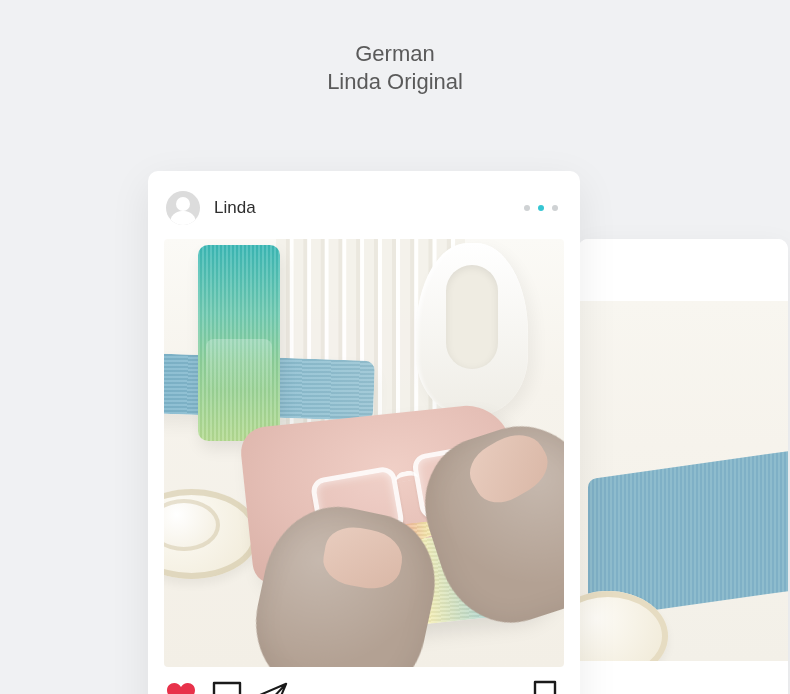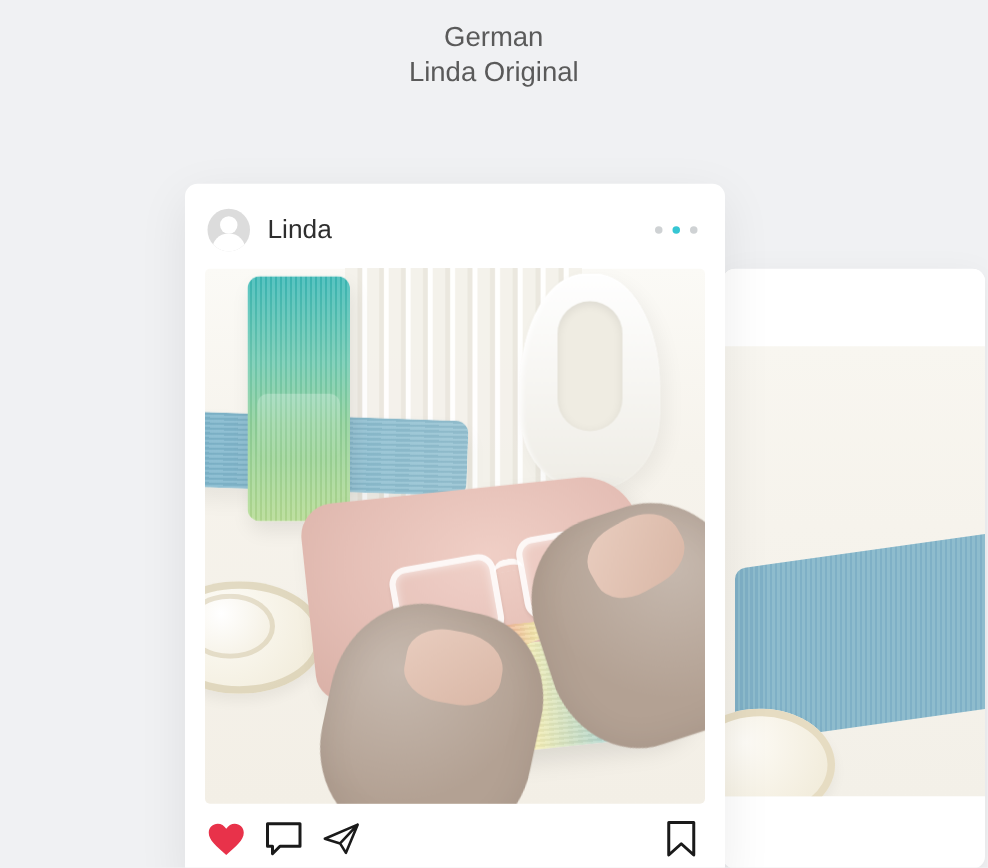--- a/index.html
+++ b/index.html
@@ -11,20 +11,21 @@
       overflow: hidden;
       position: relative;
     }
     .header {
       text-align: center;
       padding-top: 16px;
       color: #5a5a5a;
       font-size: 22px;
       font-weight: 400;
       line-height: 1.25;
+      margin-top: 24px;
     }
     .card-stack {
       position: relative;
       margin-top: 76px;
       margin-left: 148px;
     }
     .card-back {
       position: absolute;
       top: 68px;
       left: 430px;
@@ -97,21 +98,21 @@
       background: #ffffff;
     }
     .avatar::after {
       content: "";
       position: absolute;
       top: 20px; left: 50%; transform: translateX(-50%);
       width: 26px; height: 20px;
       background: #ffffff;
       border-radius: 12px 12px 0 0;
     }
-    .username { font-size: 21px; color: #2e2e2e; text-align: right; }
+    .username { font-size: 17px; color: #2e2e2e; text-align: right; }
     .dots { display: flex; gap: 8px; align-items: center; padding-right: 2px; }
     .dot { width: 6px; height: 6px; border-radius: 50%; }
     .dotA { background: #cfd2d4; }
     .dotB { background: #36c6d3; }
     .dotC { background: #cfd2d4; }
 
     .post-img {
       width: 400px;
       height: 428px;
       border-radius: 4px;

